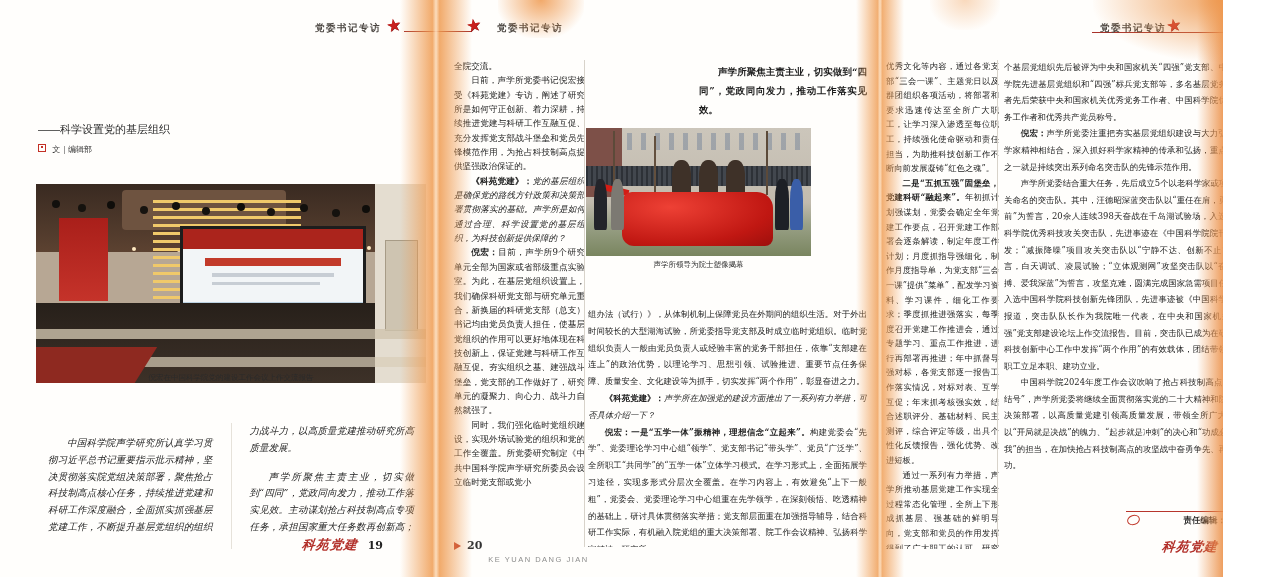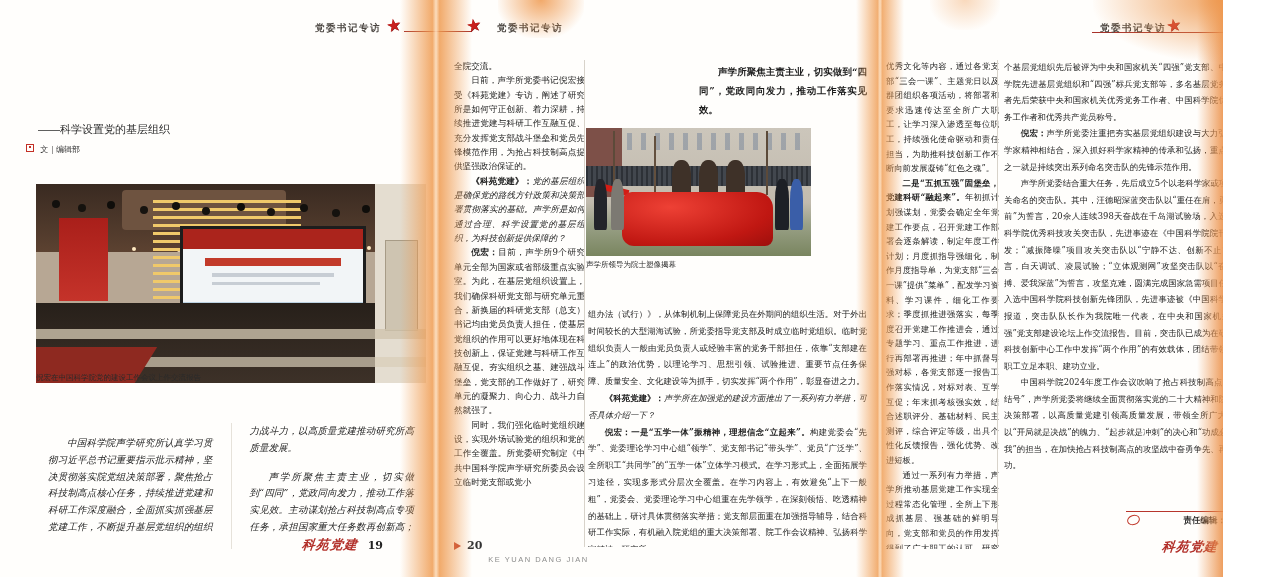--- a/index.html
+++ b/index.html
@@ -22,24 +22,24 @@
   
   .hdr-label{position:absolute;top:22px;font:bold 9.5px/12px "Liberation Sans",sans-serif;
              color:#4c4742;letter-spacing:1.5px;z-index:10;}
   .hdr-star{position:absolute;top:15px;font-size:17px;color:#c8201e;z-index:11;
             text-shadow:.6px .6px 0 #801210;transform:rotate(-10deg);font-family:"DejaVu Sans",sans-serif;}
   .hdr-line{position:absolute;top:31px;height:1px;background:#a8322a;z-index:9;}
   
   .title{position:absolute;left:38px;top:63px;margin:0;
          font:900 17.5px/27px "Liberation Sans",sans-serif;color:#141414;letter-spacing:1px;}
   .subtitle{position:absolute;left:38px;top:122px;font:11px/14px "Liberation Sans",sans-serif;color:#2b2b2b;}
-  .byline{position:absolute;left:26px;top:144px;font:8px/10px "Liberation Sans",sans-serif;color:#333;}
+  .byline{position:absolute;left:38px;top:144px;font:8px/10px "Liberation Sans",sans-serif;color:#333;}
   .byline .bx{display:inline-block;width:6px;height:6px;border:1px solid #c33026;margin-right:4px;position:relative;top:0px;}
   .byline .bx span{display:block;width:2px;height:2px;background:#c33026;margin:1px auto;}
-  .caption{position:absolute;font:7.5px/10px "Liberation Sans",sans-serif;color:#2a2a2a;}
+  .caption{position:absolute;font:7.5px/10px "Liberation Sans",sans-serif;color:#2a2a2a;text-align:center;}
   .body19{position:absolute;left:36px;top:423px;width:390px;height:126px;overflow:hidden;
           column-count:2;column-gap:13px;column-rule:1px solid #e6e2da;
           font-size:9.5px;line-height:16.8px;text-align:justify;}
   .body19 p{margin:12px;text-indent:2em;font-style:italic;}
   .footer19{position:absolute;left:36px;top:534px;width:347px;text-align:right;}
   .brand{display:inline-block;font:bold italic 13px/14px "DejaVu Serif",serif;color:#b2302a;
          letter-spacing:1px;transform:skewX(-6deg);}
   .pgnum{font:bold 11px/14px "DejaVu Serif",serif;color:#222;margin-left:5px;}
   
   .col{position:absolute;text-align:justify;overflow:hidden;}

